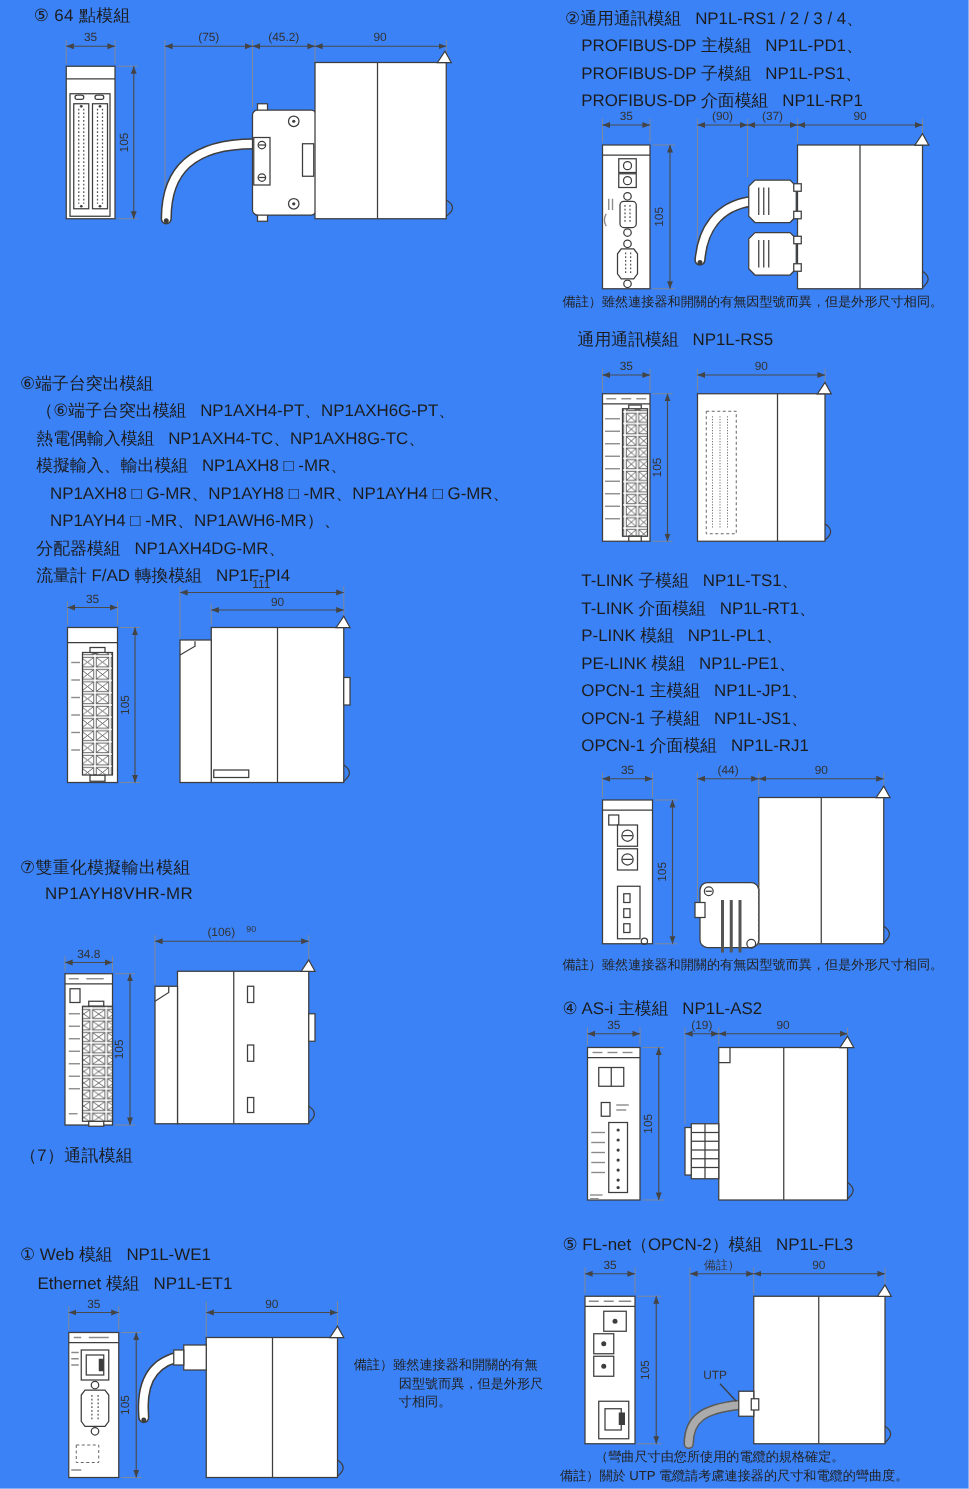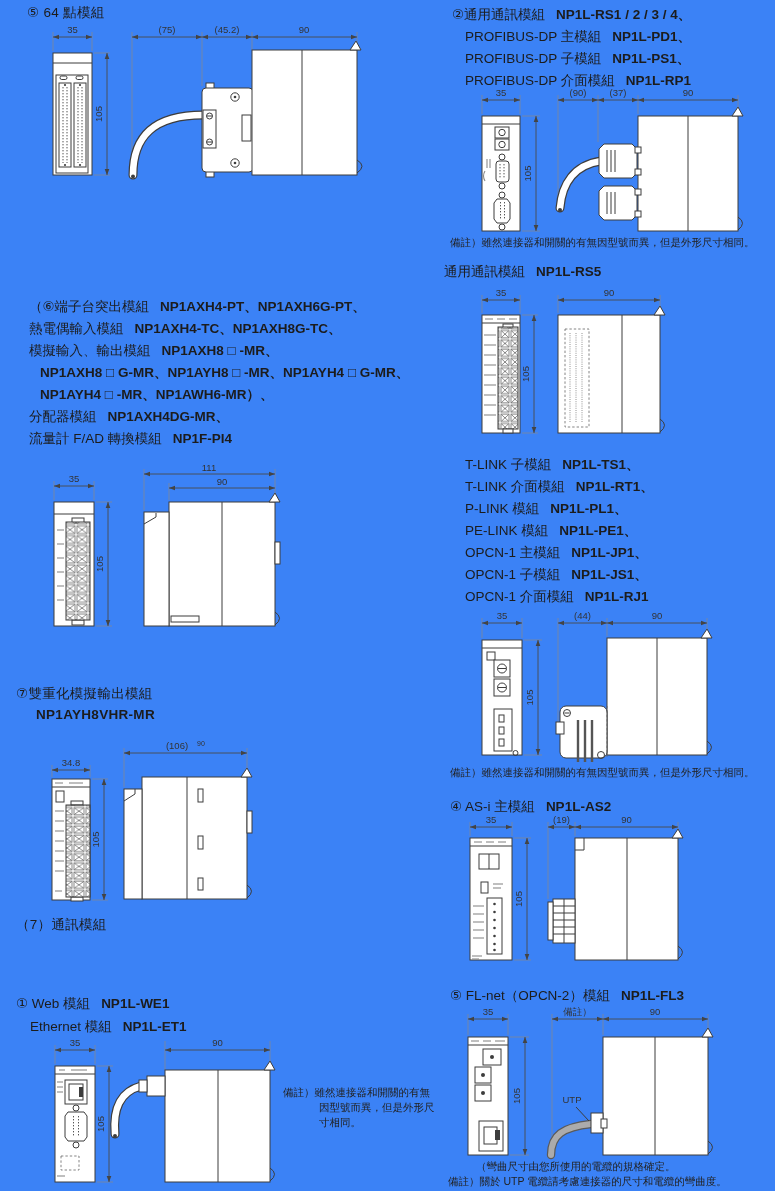--- a/index.html
+++ b/index.html
@@ -1,21 +1,21 @@
 <!DOCTYPE html>
 <html><head>
 <meta charset="utf-8">
 <style>
   *{margin:0;padding:0;box-sizing:border-box}
   html,body{background:#f2f2f2}
   body{font-family:"Liberation Sans","DejaVu Sans",sans-serif;color:#1c1c1c}
   .page{position:relative;width:775px;height:1191px;background:#3b82f6;overflow:hidden}
   .abs{position:absolute;white-space:nowrap}
   .ttl{font-size:13.5px;letter-spacing:.3px}
-  .code{font-weight:bold}
+  .code{font-weight:normal}
   .tgroup .tline{font-size:13.5px;line-height:22px;white-space:nowrap}
   .tgroup .tline .label{margin-right:11px}
   .ind{padding-left:13px}
   .note{font-size:10.5px;line-height:15px;color:#222}
   svg{overflow:visible;display:block}
   .ln{stroke:#3d3d3d;stroke-width:1;fill:none}
   .fw{stroke:#3d3d3d;stroke-width:1;fill:#ffffff}
   .fd{fill:#3d3d3d}
   .dimln{stroke:#4a4a4a;stroke-width:.9;fill:none}
   .ext{stroke:#8a8a8a;stroke-width:.7;fill:none}
@@ -105,20 +105,21 @@
       <g>
         <rect class="fw" x="227" y="25" width="105" height="125"></rect>
         <line class="ln" x1="277" y1="25" x2="277" y2="150"></line>
         <polygon class="fw" points="325,25 331,16 336,25"></polygon>
         <path class="ln" d="M332,135 q10,6 0,13"></path>
       </g>
     </g>
   </svg>
 
   <div class="abs tgroup" style="left:16px;top:296px">
+    <div class="tline"><span class="label">⑥端子台突出模組</span></div>
     <div class="tline ind"><span class="label">（⑥端子台突出模組</span><span class="code">NP1AXH4-PT、NP1AXH6G-PT、</span></div>
     <div class="tline ind"><span class="label">熱電偶輸入模組</span><span class="code">NP1AXH4-TC、NP1AXH8G-TC、</span></div>
     <div class="tline ind"><span class="label">模擬輸入、輸出模組</span><span class="code">NP1AXH8 □ -MR、</span></div>
     <div class="tline ind"><span class="label"></span><span class="code">NP1AXH8 □ G-MR、NP1AYH8 □ -MR、NP1AYH4 □ G-MR、</span></div>
     <div class="tline ind"><span class="label"></span><span class="code">NP1AYH4 □ -MR、NP1AWH6-MR）、</span></div>
     <div class="tline ind"><span class="label">分配器模組</span><span class="code">NP1AXH4DG-MR、</span></div>
     <div class="tline ind"><span class="label">流量計 F/AD 轉換模組</span><span class="code">NP1F-PI4</span></div>
   </div>
 
   <svg class="abs" style="left:40px;top:466px" width="250" height="170" viewBox="0 0 250 170">
@@ -377,21 +378,21 @@
           <line class="ln" x1="141" y1="104" x2="141" y2="126"></line>
           <line class="ln" x1="145" y1="104" x2="145" y2="126"></line>
         <rect class="fw" x="165" y="101" width="6" height="6"></rect>
           <rect class="fw" x="165" y="123" width="6" height="6"></rect>
       </g>
     </g>
   </svg>
 
   <div class="abs note" style="left:450px;top:235px">備註）雖然連接器和開關的有無因型號而異，但是外形尺寸相同。</div>
 
-  <div class="abs tgroup" style="left:444px;top:261px">
+  <div class="abs tgroup" style="left:462px;top:261px">
     <div class="tline"><span class="label">通用通訊模組</span><span class="code">NP1L-RS5</span></div>
   </div>
 
   <svg class="abs" style="left:470px;top:283px" width="240" height="160" viewBox="0 0 240 160">
     <defs>
       <marker id="arC" viewBox="0 0 10 10" refX="9" refY="5" markerWidth="7.5" markerHeight="7.5" orient="auto-start-reverse">
           <path d="M0,1.5 L9,5 L0,8.5 z" fill="#444"></path>
         </marker>
       <pattern id="xgC" width="10" height="9.3" patternUnits="userSpaceOnUse">
         <rect x="1" y="1" width="8" height="7.3" fill="#fff" stroke="#555" stroke-width=".7"></rect>

